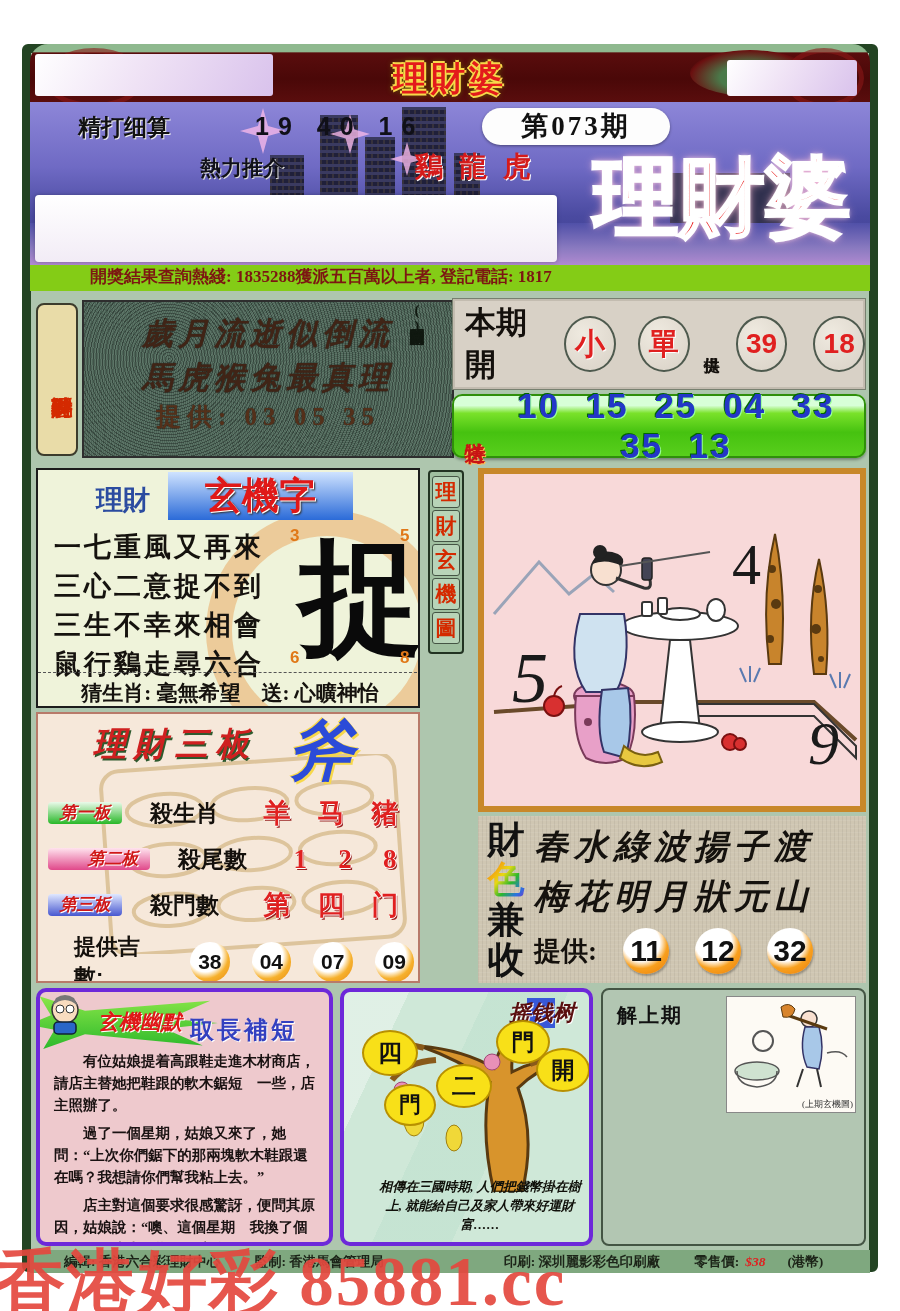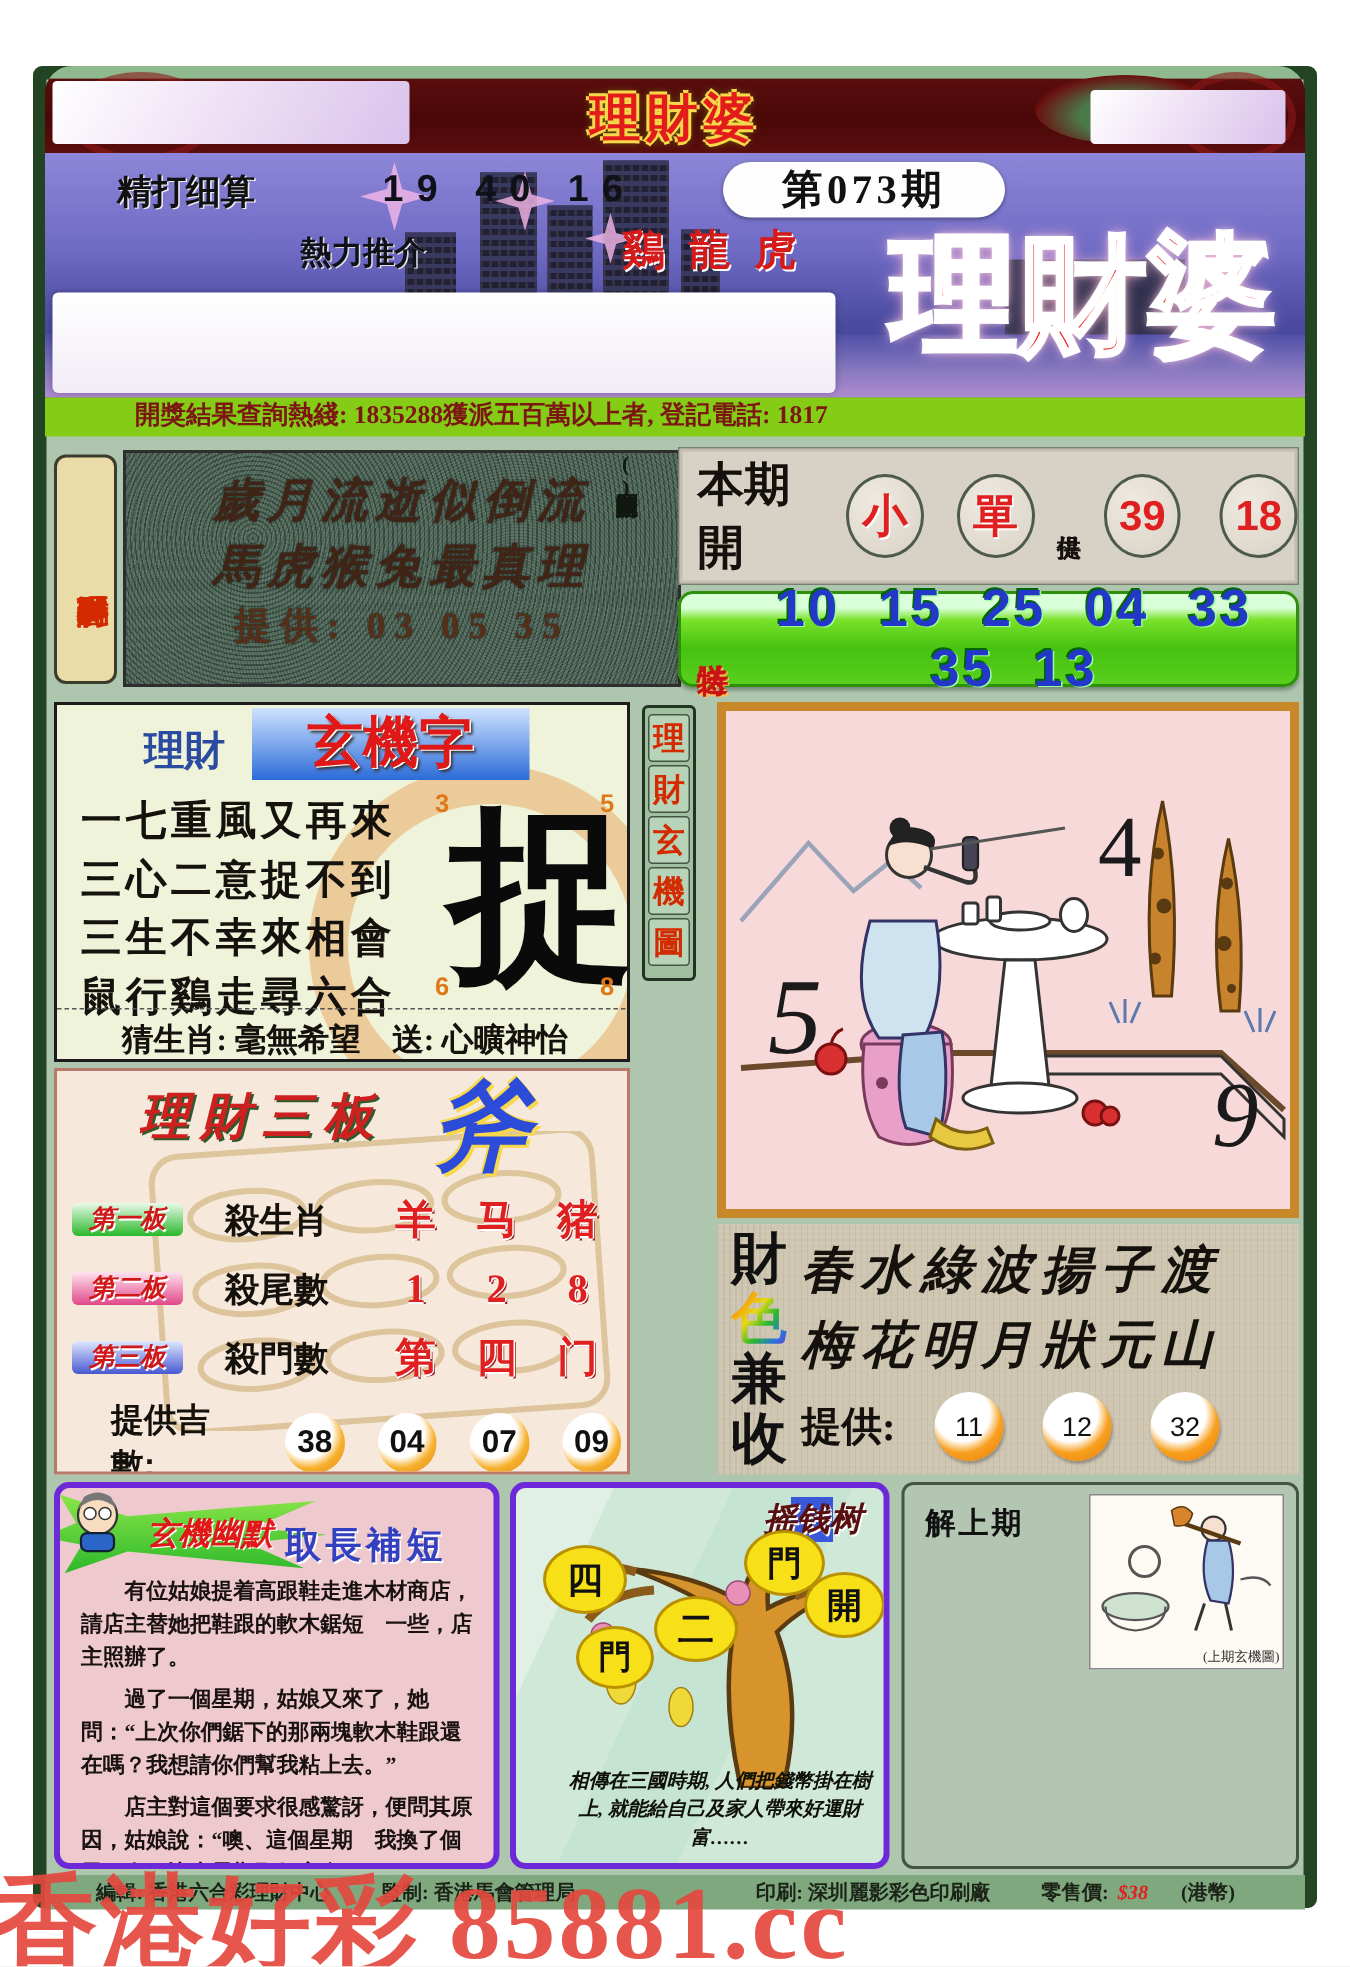--- a/index.html
+++ b/index.html
@@ -86,21 +86,21 @@
   
   #boards{left:36px;top:712px;width:384px;height:271px;background:#f6e8da;border:2px solid #b87a6a;box-sizing:border-box;overflow:hidden;}
   #boards-title{left:55px;top:8px;font-size:33px;font-weight:900;color:#cf2020;letter-spacing:8px;
       font-family:"Liberation Serif",serif;font-style:italic;text-shadow:1.5px 1.5px 0 #2e5a2e;}
   #boards-axe{left:250px;top:-8px;font-size:66px;font-weight:900;color:#2b4bd8;font-family:"Liberation Serif",serif;
       font-style:italic;text-shadow:2px 2px 0 #f7d84a,-1px -1px 0 #f7d84a;}
   .board-row{position:absolute;left:10px;width:364px;height:34px;display:flex;align-items:center;}
   .board-pill{width:74px;height:22px;border-radius:4px;text-align:center;line-height:22px;
       font-size:17px;font-weight:900;font-style:italic;color:#d01818;text-shadow:1px 1px 0 #fff;}
   .pill-g{background:linear-gradient(#eafaea,#28b828);}
-  .pill-p{background:linear-gradient(#ffe3ee,#e0488a);}
+  .pill-p{background:linear-gradient(#ffe3ee,#e0488a);padding-left:28px;}
   .pill-b{background:linear-gradient(#e0e8ff,#4858d0);}
   .board-name{margin-left:28px;width:100px;font-size:23px;font-weight:900;color:#14100c;}
   .board-vals{flex:1;display:flex;justify-content:space-around;font-family:"Liberation Serif",serif;
       font-size:27px;font-weight:900;color:#e02020;text-shadow:1px 0 #fff,0 1px #fff,1.5px 1.5px 0 #922;}
   #lucky-row{position:absolute;left:10px;top:218px;width:366px;display:flex;align-items:center;}
   #lucky-label{font-size:22px;font-weight:900;color:#14100c;margin-left:26px;}
   .lucky-ball{width:40px;height:40px;border-radius:50%;margin-left:22px;
       background:radial-gradient(circle at 38% 34%,#ffffff 0 45%,#f6b12e 64%,#e8860e);
       display:flex;align-items:center;justify-content:center;font-size:21px;font-weight:900;color:#111;}
   
@@ -118,21 +118,21 @@
   #wealth-side{position:absolute;left:8px;top:4px;width:40px;text-align:center;font-family:"Liberation Serif",serif;
       font-weight:900;font-size:37px;line-height:40px;color:#111;}
   #wealth-side .rainbow{background:linear-gradient(130deg,#e01818,#f69a10,#e8d813,#2cb82c,#2874e0,#8828c8);
       -webkit-background-clip:text;background-clip:text;color:transparent;}
   .wealth-line{position:absolute;left:56px;width:324px;font-family:"Liberation Serif",serif;font-size:34px;font-weight:900;
       color:#15120e;letter-spacing:6px;font-style:italic;}
   #wealth-provide{position:absolute;left:56px;top:112px;display:flex;align-items:center;}
   #wealth-provide .lbl{font-size:27px;font-weight:700;color:#14100c;font-family:"Liberation Serif",serif;}
   .wball{width:46px;height:46px;border-radius:50%;margin-left:26px;
       background:radial-gradient(circle at 40% 32%,#ffffff 0 44%,#f8a01e 62%,#e87808);
-      display:flex;align-items:center;justify-content:center;font-size:18px;font-weight:400;color:#111;
+      display:flex;align-items:center;justify-content:center;font-size:30px;font-weight:700;color:#111;
       box-shadow:1px 2px 2px #0004;}
   
   .panel{border:4px solid #6d28d9;border-radius:10px;box-sizing:border-box;}
   #humor{left:36px;top:988px;width:297px;height:258px;background:#eec9cd;overflow:hidden;}
   #humor-burst{position:absolute;left:-12px;top:2px;width:190px;height:56px;background:linear-gradient(#8fe84a,#2ab82a);
       clip-path:polygon(0 55%,12% 38%,6% 4%,30% 30%,96% 12%,74% 44%,100% 52%,72% 62%,92% 92%,30% 72%,8% 98%,14% 64%);}
   #humor-badge{position:absolute;left:58px;top:16px;font-size:21px;font-weight:900;font-style:italic;color:#e01818;
       text-shadow:1px 1px 0 #fff;font-family:"Liberation Serif",serif;}
   #humor-title{position:absolute;left:150px;top:22px;font-size:24px;font-weight:900;color:#3340c0;letter-spacing:3px;
       text-shadow:1px 1px 0 #fff;}

